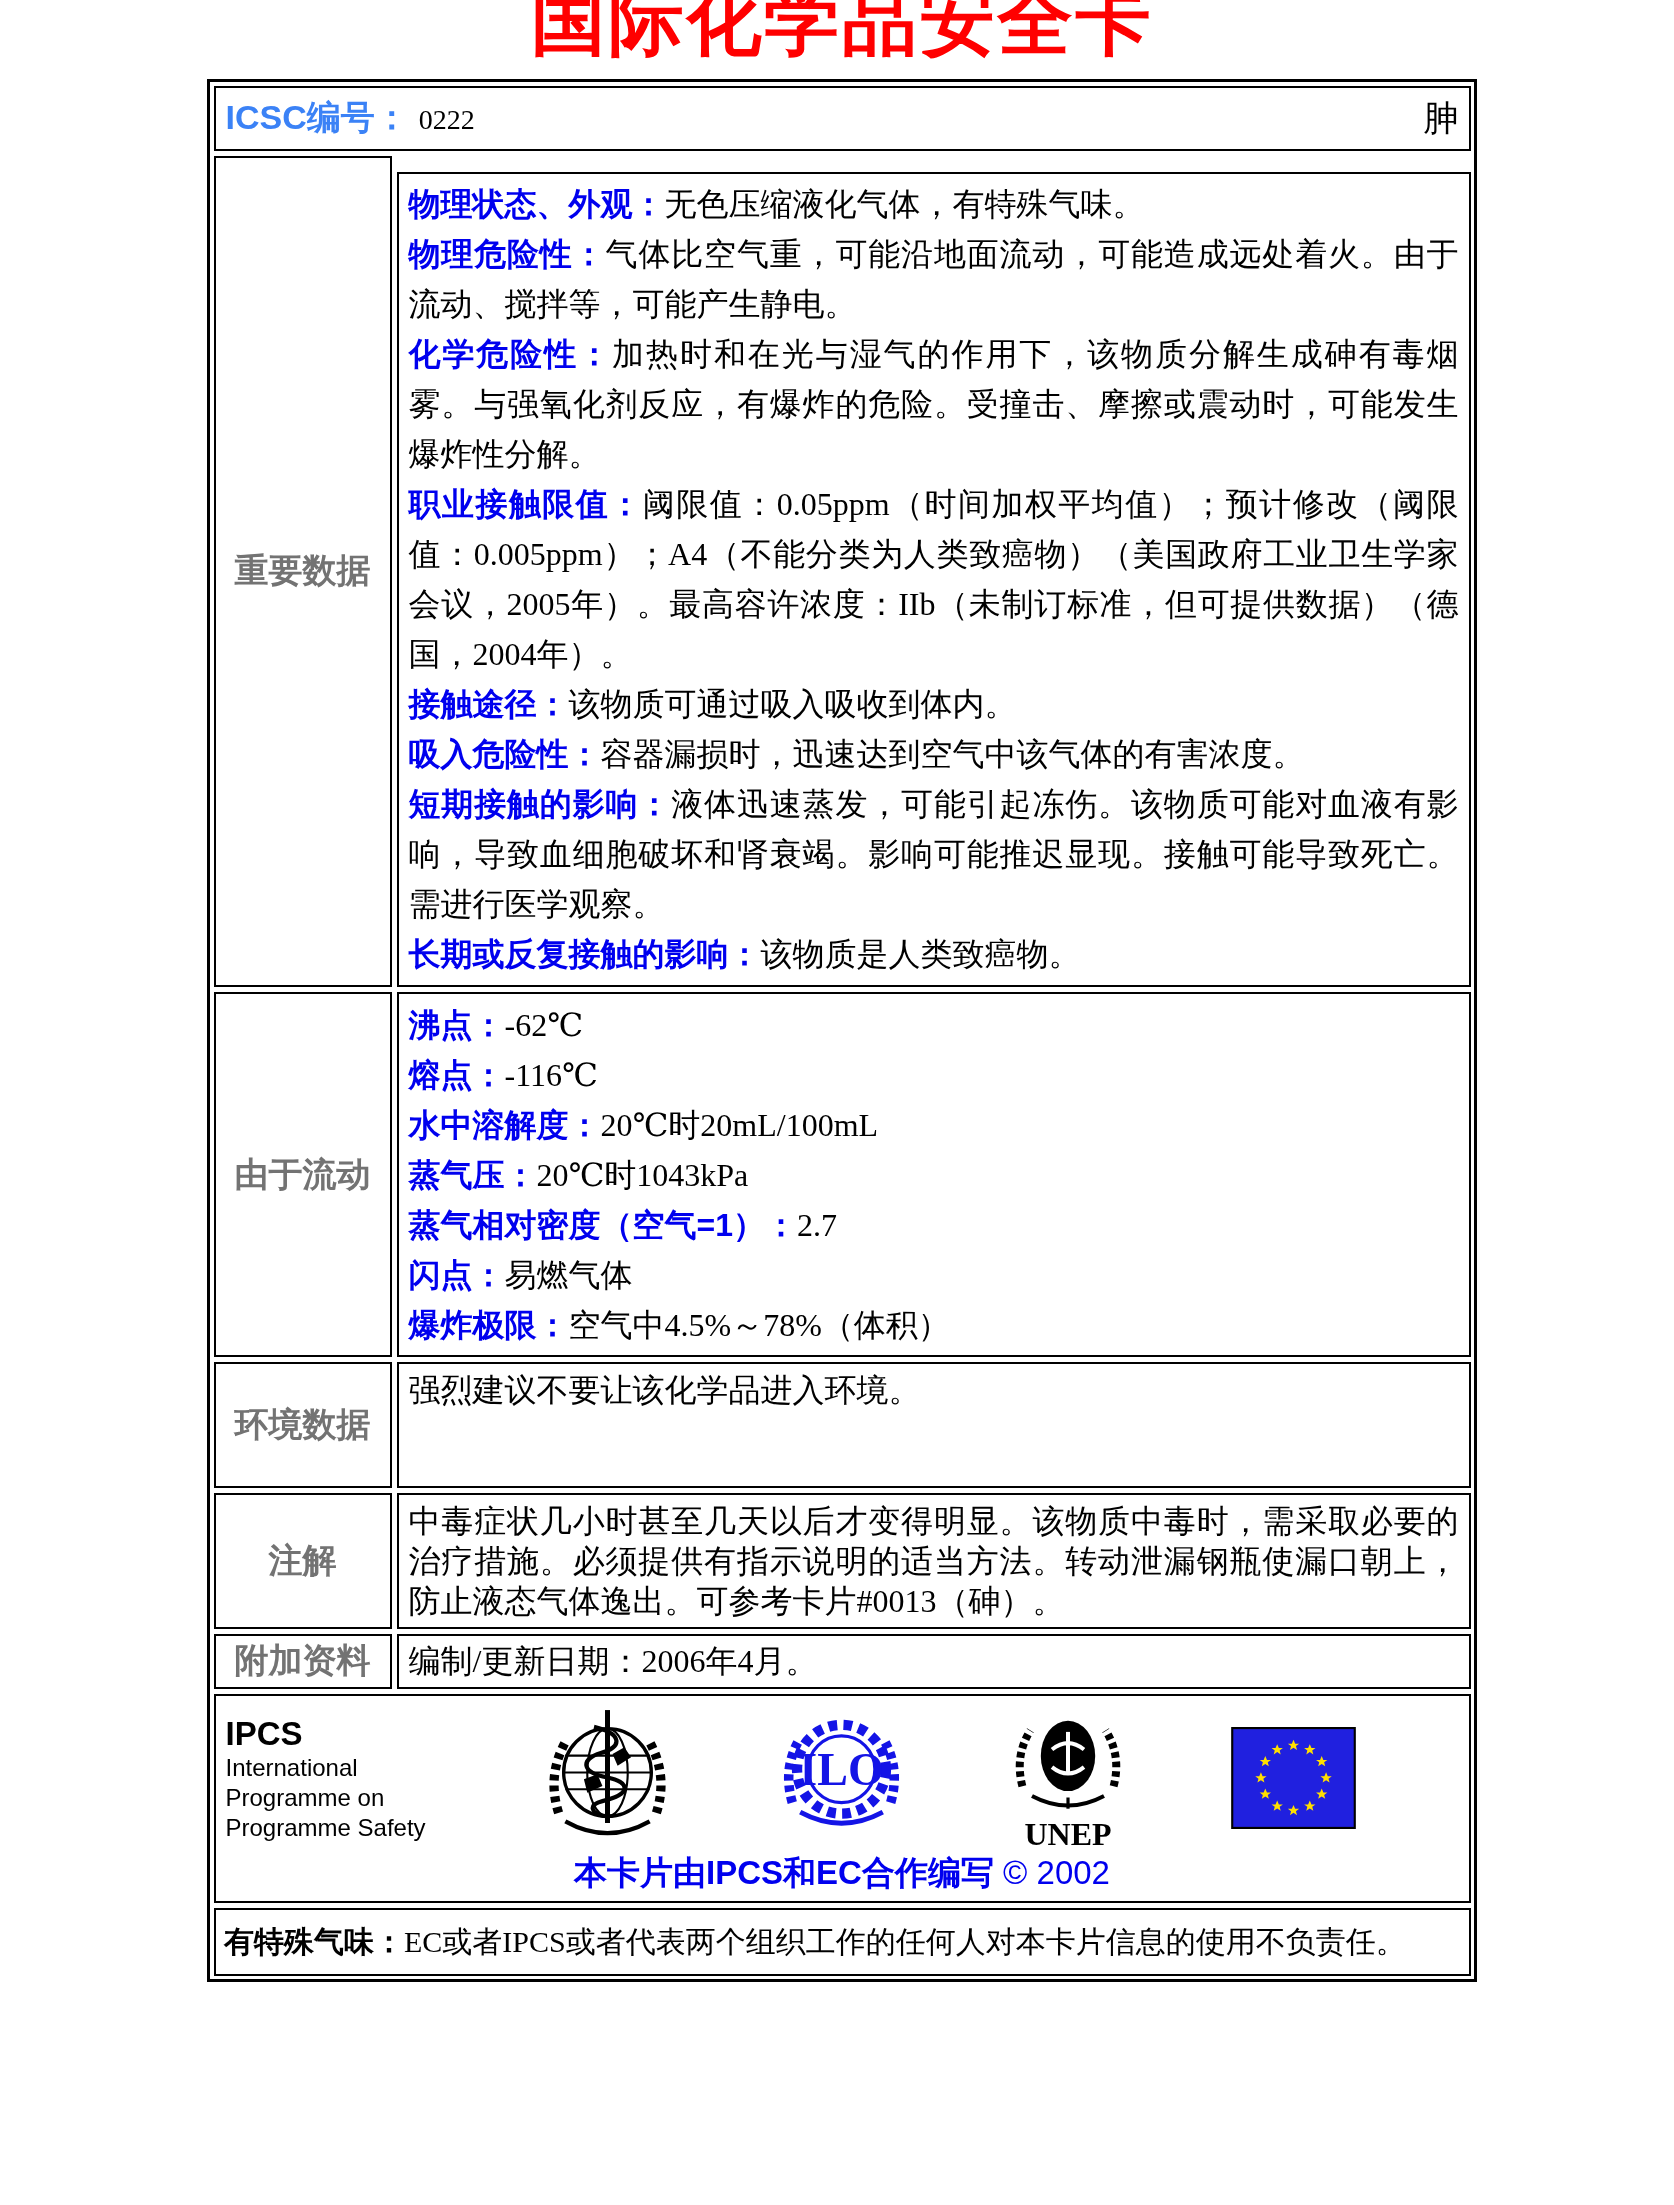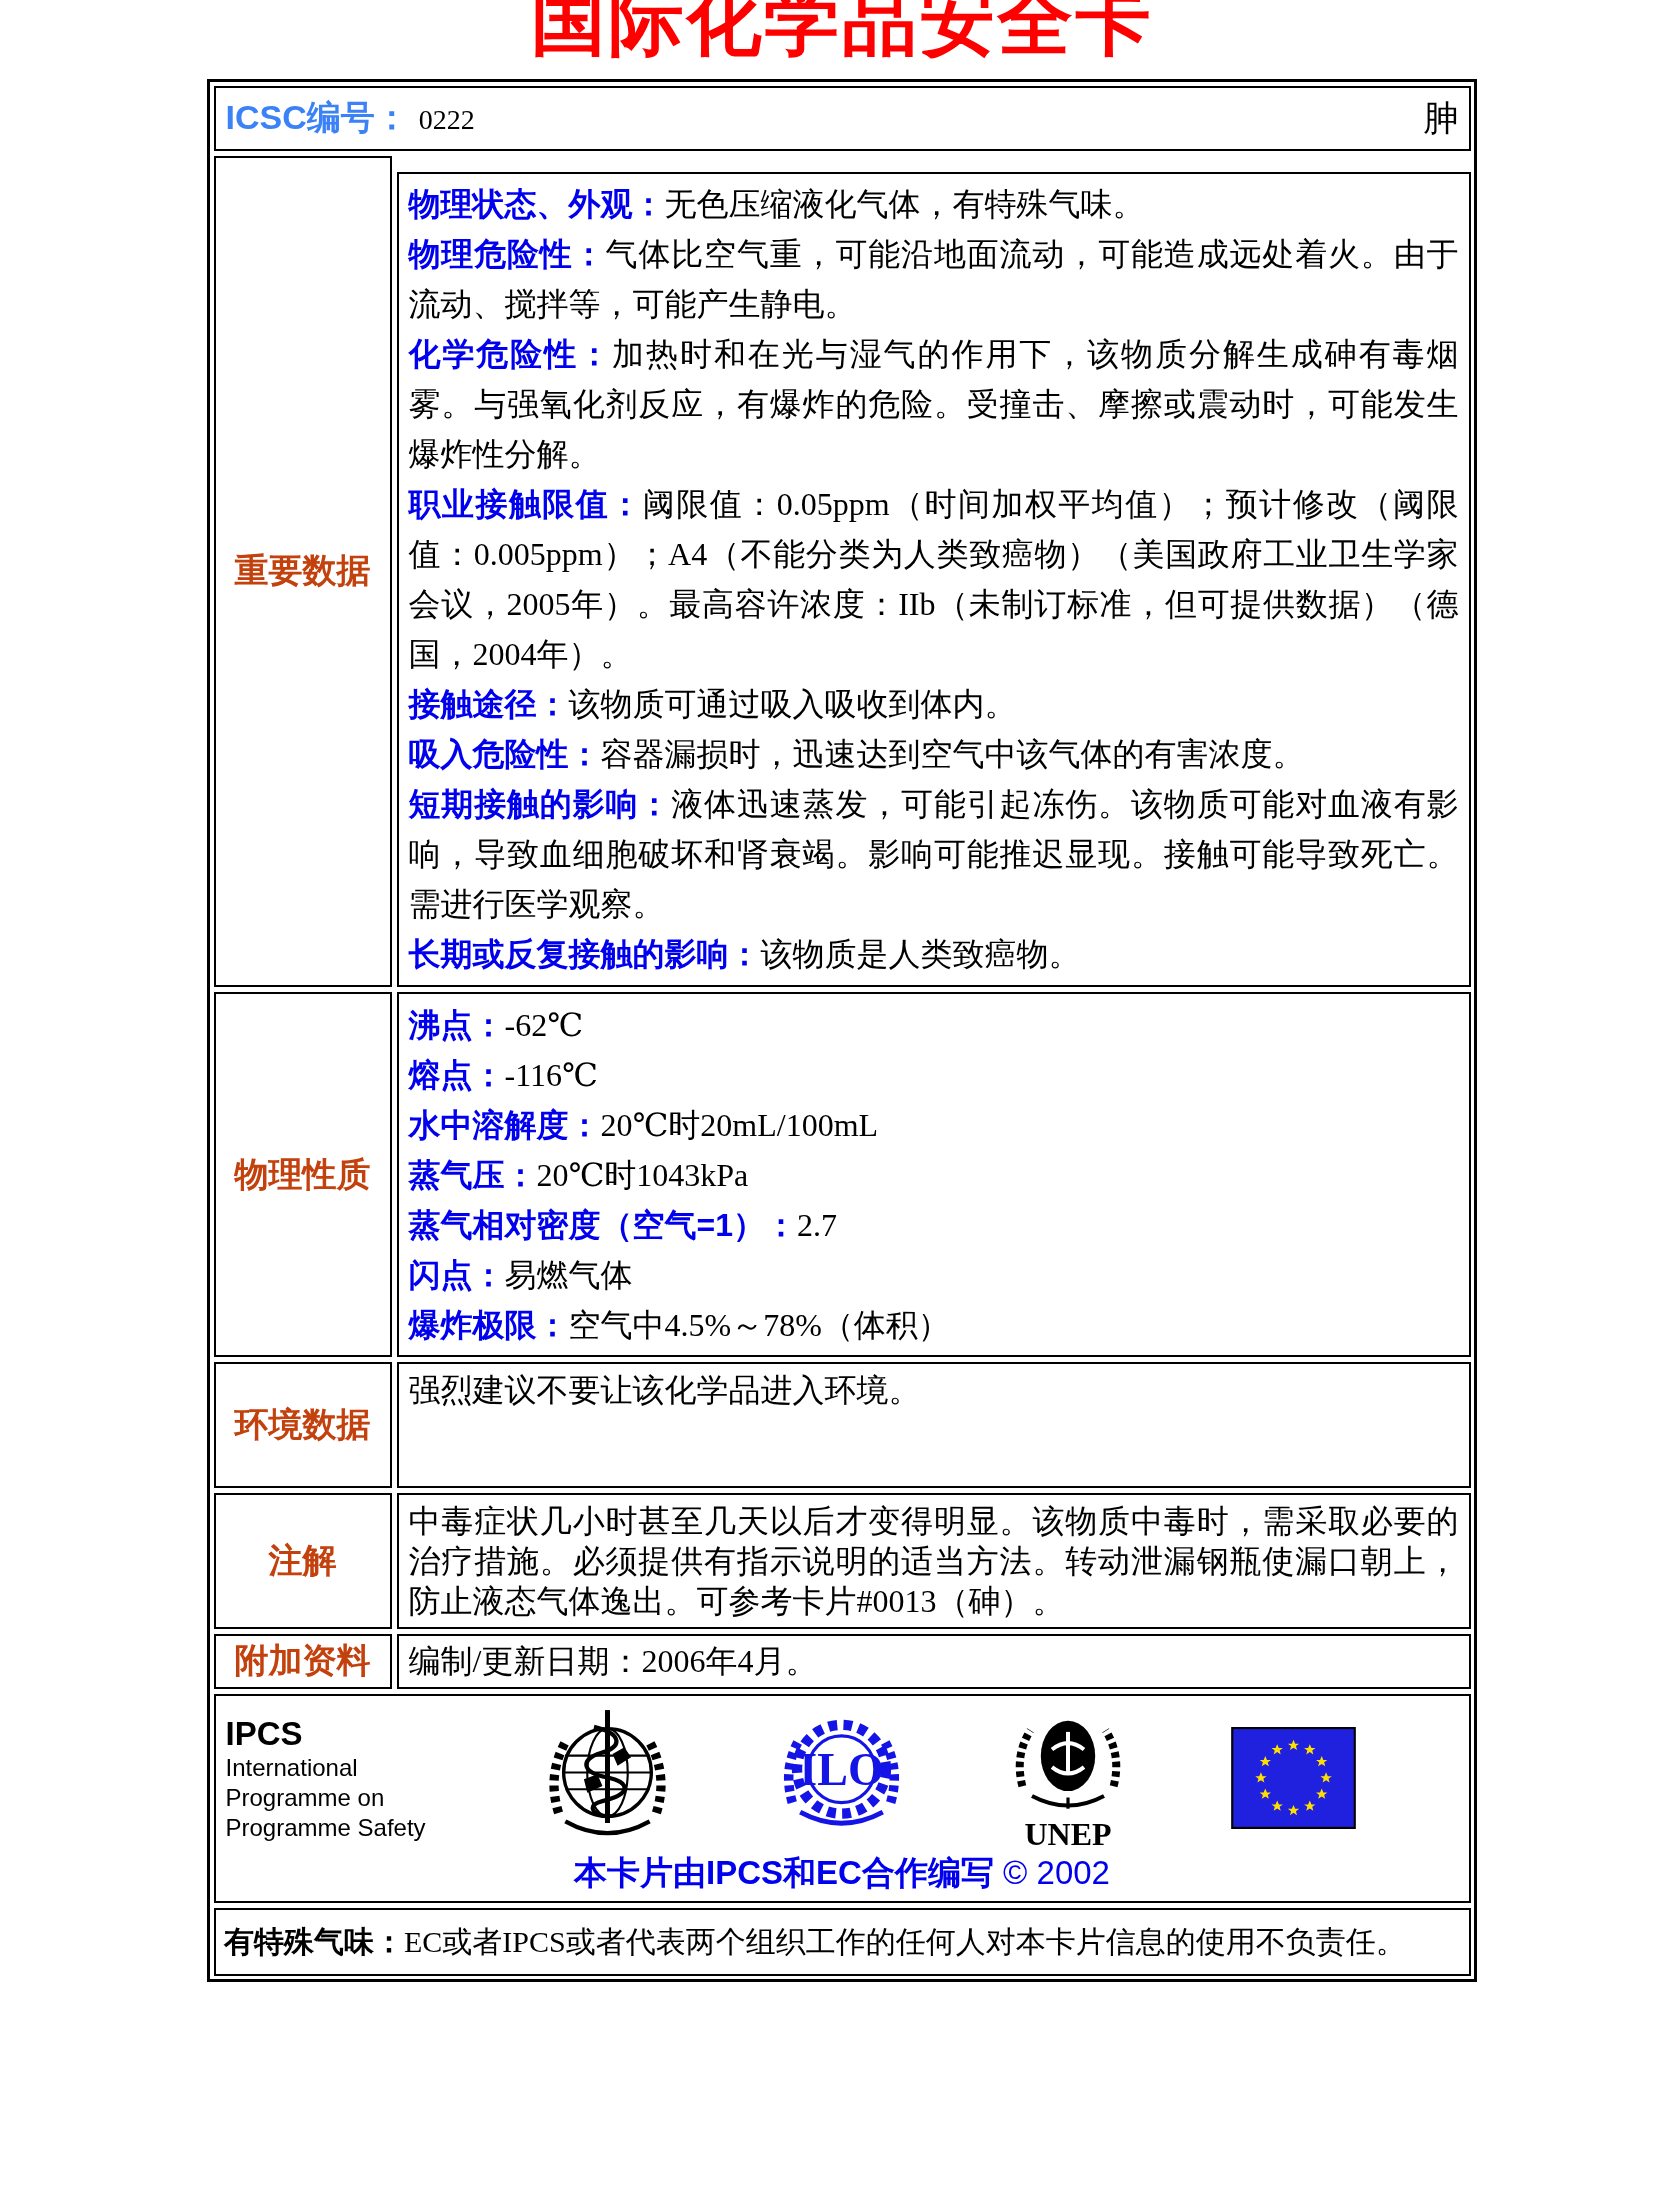--- a/index.html
+++ b/index.html
@@ -19,21 +19,21 @@
   }
   
   .card{border:3.5px solid #000;padding:3.5px;margin-top:7px;background:#fff;}
   .row{display:grid;grid-template-columns:178px 1fr;gap:5px;margin-bottom:5px;}
   .row:last-child{margin-bottom:0;}
   .cell{border:2.8px solid #000;background:#fff;box-sizing:border-box;}
   .full{grid-column:1 / -1;}
   .label-cell{
     display:flex;align-items:center;justify-content:center;text-align:right;
     font-family:"Liberation Sans","DejaVu Sans",sans-serif;
-    font-weight:bold;font-size:34px;color:#c2410c;padding:2.8px;
+    font-weight:bold;font-size:34px;color:#737373;padding:2.8px;
   }
   .content-cell{padding:5.7px 10px;}
   .para{margin:0;text-align:justify;font-size:32px;line-height:50px;}
   .lbl{
     color:#0000ee;font-weight:bold;
     font-family:"Liberation Sans","DejaVu Sans",sans-serif;
   }
   .txt{color:#000;}
   
   .hdr-cell{
@@ -104,21 +104,21 @@
           <p class="para"><span class="lbl">化学危险性：</span><span class="txt">加热时和在光与湿气的作用下，该物质分解生成砷有毒烟雾。与强氧化剂反应，有爆炸的危险。受撞击、摩擦或震动时，可能发生爆炸性分解。</span></p>
           <p class="para"><span class="lbl">职业接触限值：</span><span class="txt">阈限值：0.05ppm（时间加权平均值）；预计修改（阈限值：0.005ppm）；A4（不能分类为人类致癌物）（美国政府工业卫生学家会议，2005年）。最高容许浓度：IIb（未制订标准，但可提供数据）（德国，2004年）。</span></p>
           <p class="para"><span class="lbl">接触途径：</span><span class="txt">该物质可通过吸入吸收到体内。</span></p>
           <p class="para"><span class="lbl">吸入危险性：</span><span class="txt">容器漏损时，迅速达到空气中该气体的有害浓度。</span></p>
           <p class="para"><span class="lbl">短期接触的影响：</span><span class="txt">液体迅速蒸发，可能引起冻伤。该物质可能对血液有影响，导致血细胞破坏和肾衰竭。影响可能推迟显现。接触可能导致死亡。需进行医学观察。</span></p>
           <p class="para"><span class="lbl">长期或反复接触的影响：</span><span class="txt">该物质是人类致癌物。</span></p>
         </div>
       </div>
 
       <div class="row r-physical">
-        <div class="cell label-cell">物理性质</div>
+        <div class="cell label-cell">由于流动</div>
         <div class="cell content-cell">
           <p class="para"><span class="lbl">沸点：</span><span class="txt">-62℃</span></p>
           <p class="para"><span class="lbl">熔点：</span><span class="txt">-116℃</span></p>
           <p class="para"><span class="lbl">水中溶解度：</span><span class="txt">20℃时20mL/100mL</span></p>
           <p class="para"><span class="lbl">蒸气压：</span><span class="txt">20℃时1043kPa</span></p>
           <p class="para"><span class="lbl">蒸气相对密度（空气=1）：</span><span class="txt">2.7</span></p>
           <p class="para"><span class="lbl">闪点：</span><span class="txt">易燃气体</span></p>
           <p class="para"><span class="lbl">爆炸极限：</span><span class="txt">空气中4.5%～78%（体积）</span></p>
         </div>
       </div>

